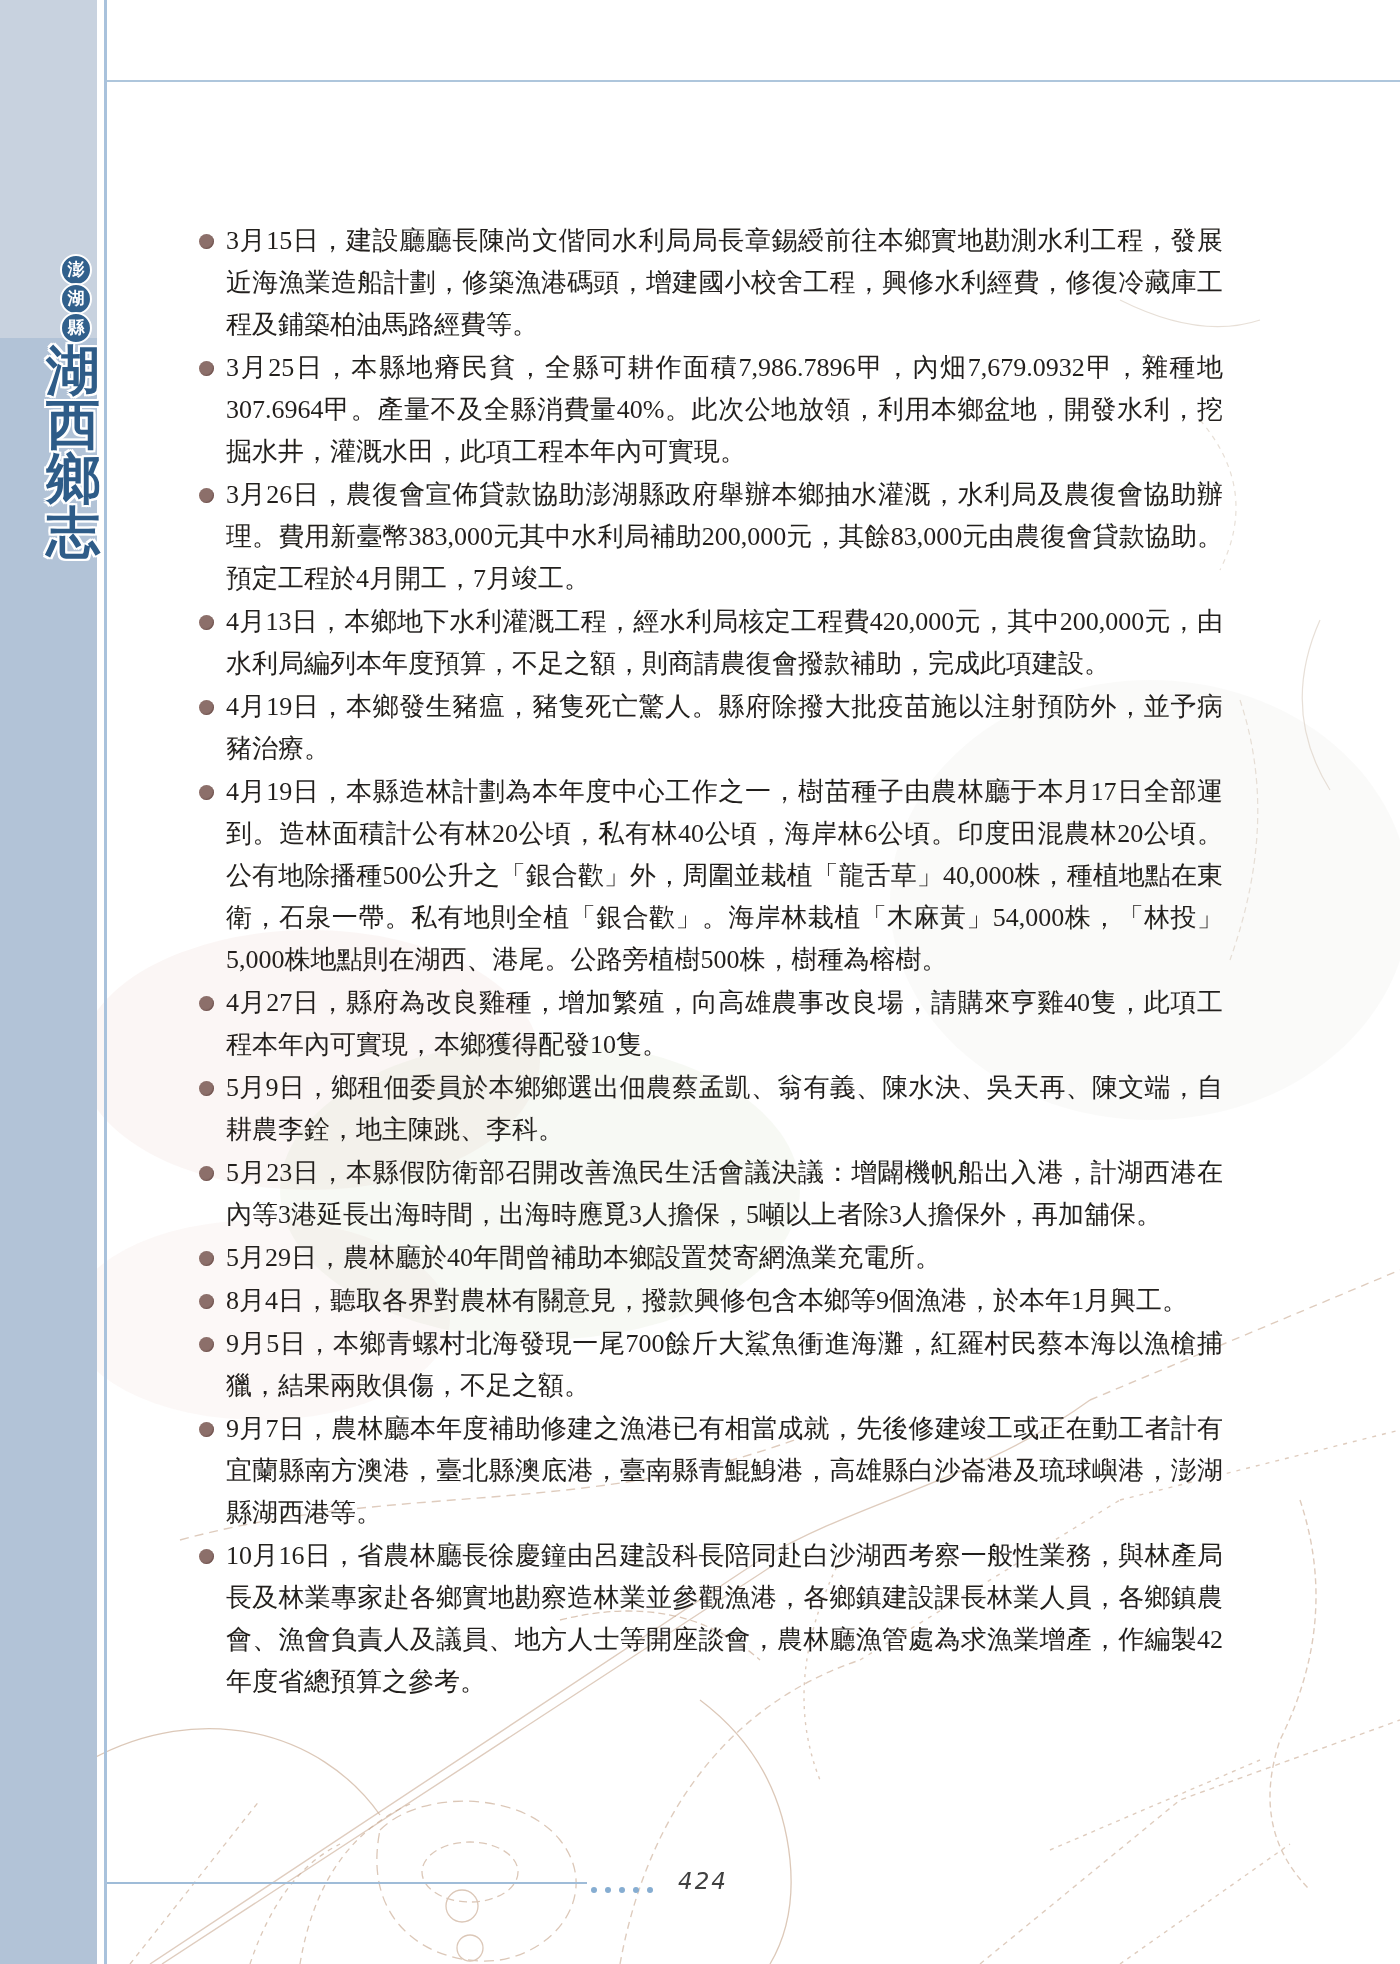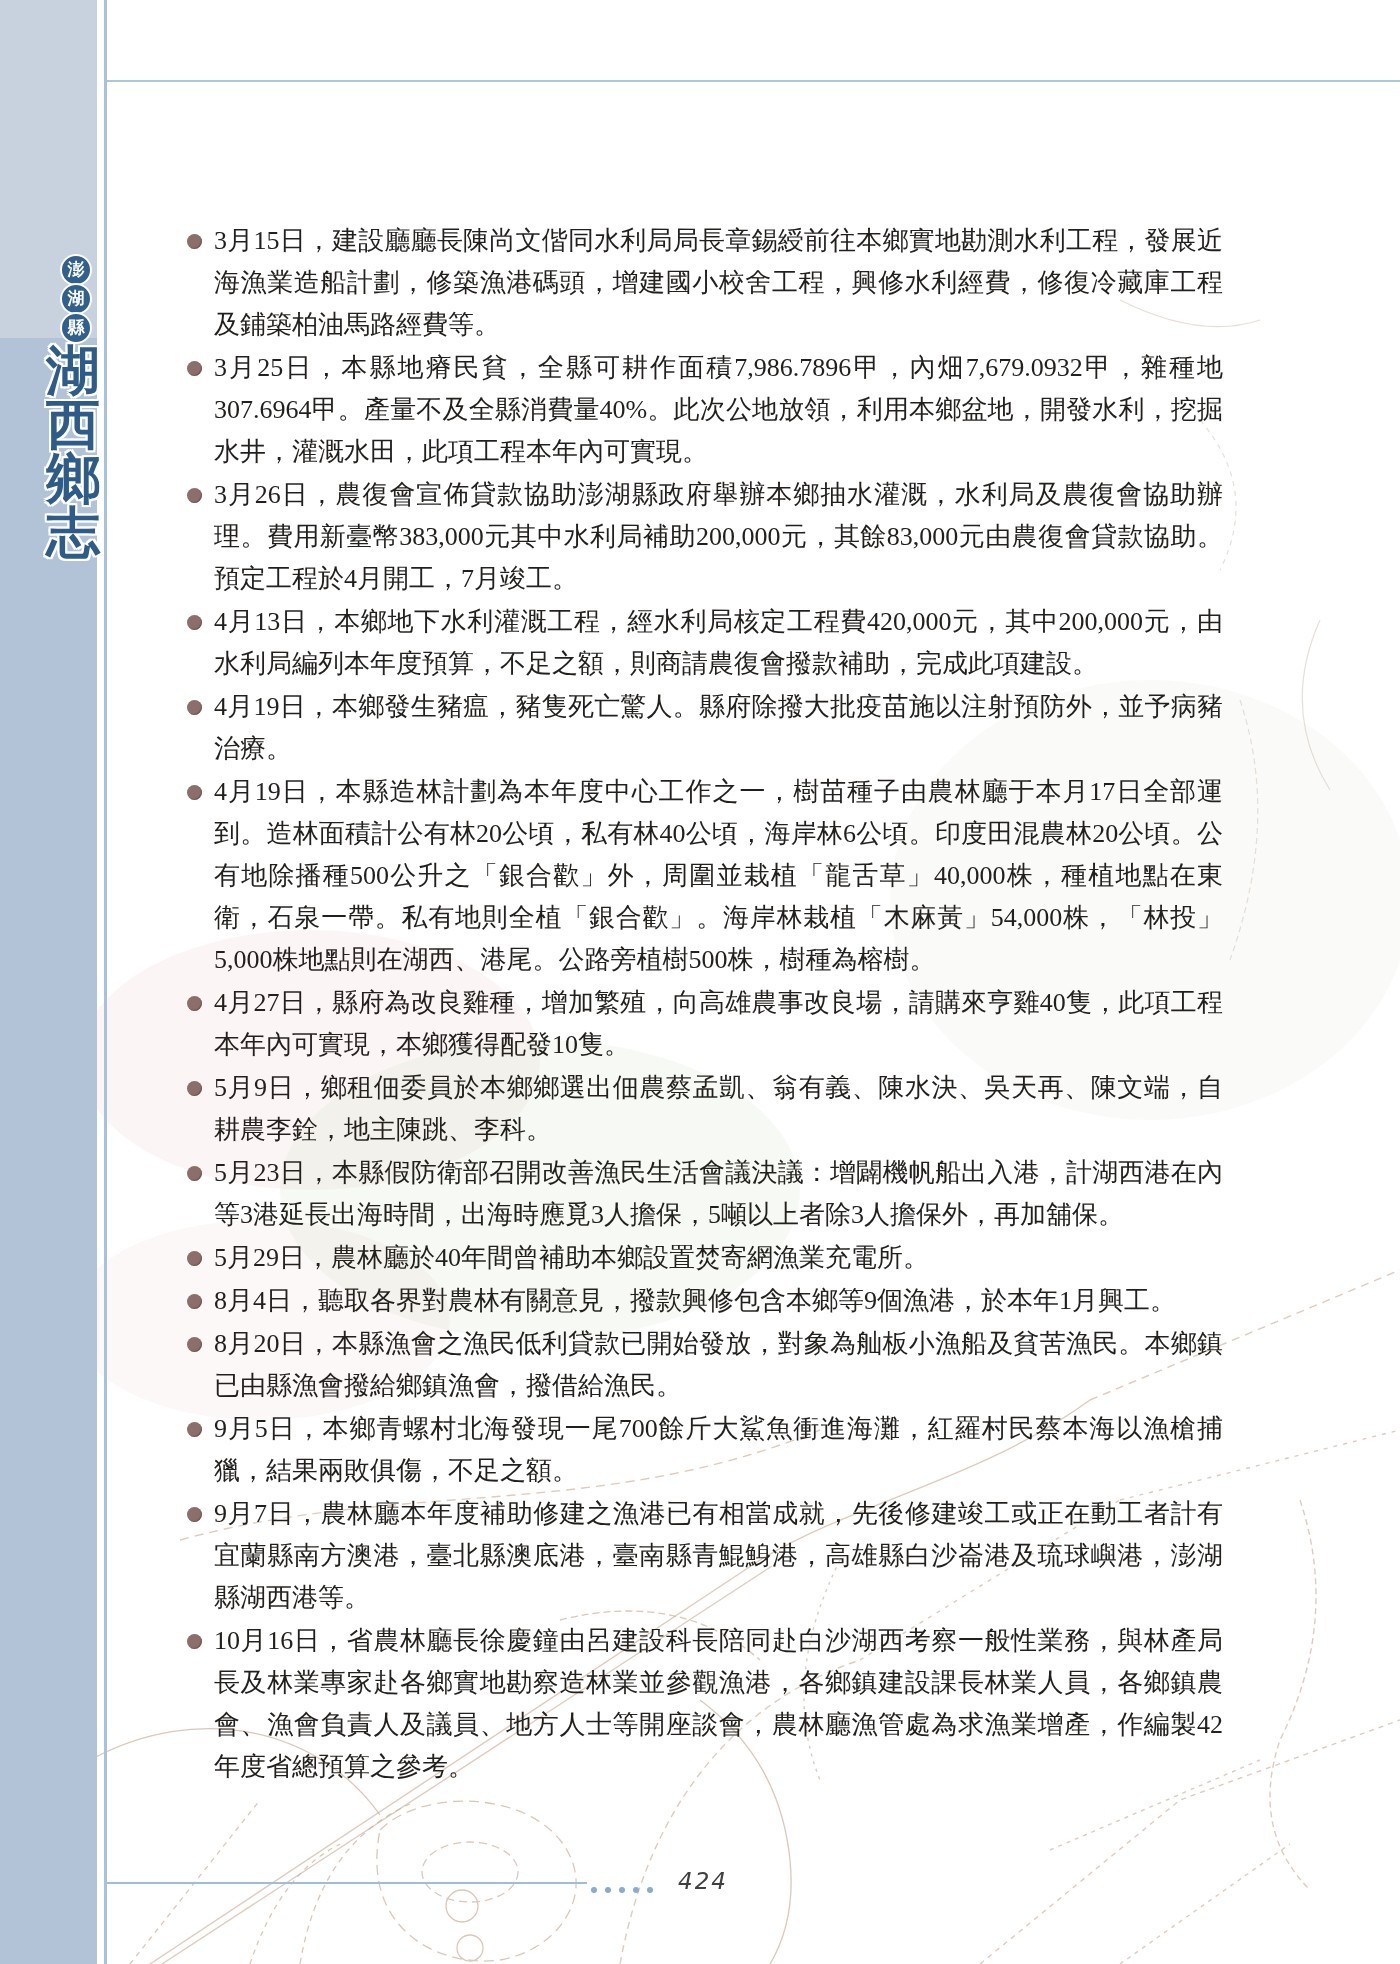--- a/index.html
+++ b/index.html
@@ -38,21 +38,21 @@
     font-family:"DejaVu Sans","Liberation Sans",sans-serif;font-style:italic;
     font-size:23px;color:#404040;letter-spacing:2px;
   }
   
   .entries{
     position:absolute;left:210px;top:220px;width:1013px;z-index:2;
     list-style:none;margin:0;padding:0;
   }
   .entry{
     position:relative;font-size:26px;line-height:42px;color:#221f1c;
-    text-align:justify;text-justify:inter-ideograph;margin:0 0 1px 4px;
+    text-align:justify;text-justify:inter-ideograph;margin:0 0 1px 16px;
   }
   .entry .bullet{
     position:absolute;left:-27px;top:14px;width:15px;height:15px;border-radius:50%;
     background:#8c6f6a;box-shadow:inset -1px -1px 1px rgba(90,60,55,.5);
   }
 </style>
 </head>
 <body>
 
 <svg class="map-texture" viewBox="0 0 1400 1964" xmlns="http://www.w3.org/2000/svg">
@@ -160,24 +160,20 @@
     <li class="entry">
     <span class="bullet"></span>
     <span>5月29日，農林廳於40年間曾補助本鄉設置焚寄網漁業充電所。</span>
   </li>
     <li class="entry">
     <span class="bullet"></span>
     <span>8月4日，聽取各界對農林有關意見，撥款興修包含本鄉等9個漁港，於本年1月興工。</span>
   </li>
     <li class="entry">
     <span class="bullet"></span>
-    <span>8月20日，本縣漁會之漁民低利貸款已開始發放，對象為舢板小漁船及貧苦漁民。本鄉鎮已由縣漁會撥給鄉鎮漁會，撥借給漁民。</span>
-  </li>
-    <li class="entry">
-    <span class="bullet"></span>
     <span>9月5日，本鄉青螺村北海發現一尾700餘斤大鯊魚衝進海灘，紅羅村民蔡本海以漁槍捕獵，結果兩敗俱傷，不足之額。</span>
   </li>
     <li class="entry">
     <span class="bullet"></span>
     <span>9月7日，農林廳本年度補助修建之漁港已有相當成就，先後修建竣工或正在動工者計有宜蘭縣南方澳港，臺北縣澳底港，臺南縣青鯤鯓港，高雄縣白沙崙港及琉球嶼港，澎湖縣湖西港等。</span>
   </li>
     <li class="entry">
     <span class="bullet"></span>
     <span>10月16日，省農林廳長徐慶鐘由呂建設科長陪同赴白沙湖西考察一般性業務，與林產局長及林業專家赴各鄉實地勘察造林業並參觀漁港，各鄉鎮建設課長林業人員，各鄉鎮農會、漁會負責人及議員、地方人士等開座談會，農林廳漁管處為求漁業增產，作編製42年度省總預算之參考。</span>
   </li>

